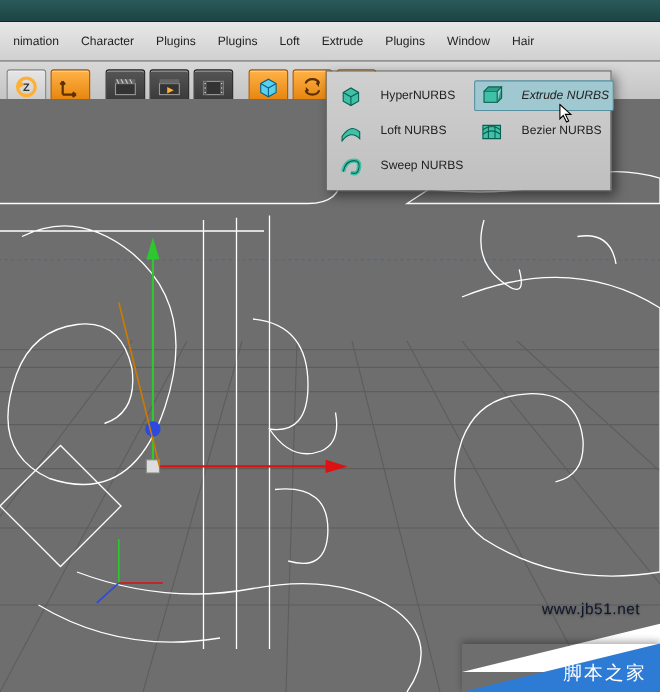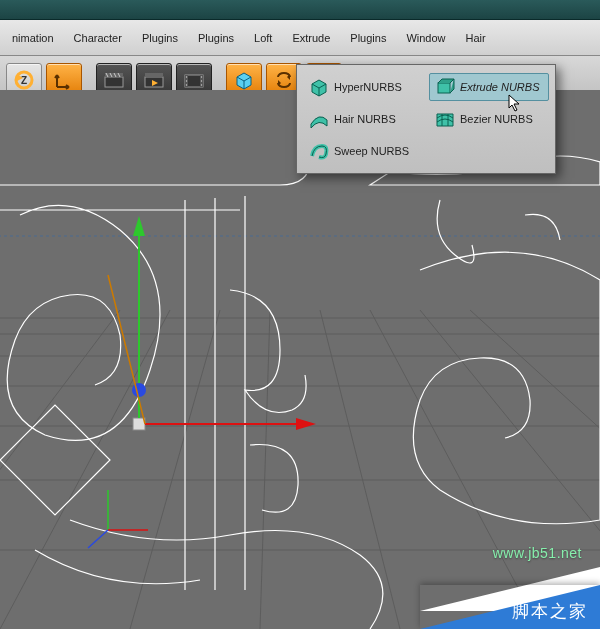--- a/index.html
+++ b/index.html
@@ -15,28 +15,28 @@
   .tool-btn { width: 36px; height: 36px; border: 1px solid #888; border-radius: 3px; background: linear-gradient(#e6e6e6,#c6c6c6); display: flex; align-items: center; justify-content: center; cursor: pointer; position: relative; box-shadow: inset 0 1px 0 rgba(255,255,255,.6); }
   .tool-btn.orange { background: linear-gradient(#ffb347,#e07800); border-color: #a85500; }
   .tool-btn.dark { background: linear-gradient(#555,#333); border-color: #222; }
   .tool-btn .corner { position: absolute; right: 2px; bottom: 2px; width: 0; height: 0; border-left: 5px solid transparent; border-bottom: 5px solid #222; opacity: .6; }
   .sep { width: 6px; }
 
   .viewport { position: absolute; left: 0; right: 0; top: 90px; bottom: 0; background: #6e6e6e; overflow: hidden; }
   .world-svg { width: 100%; height: 100%; display: block; }
 
   .dropdown { position: absolute; left: 296px; top: 64px; width: 260px; background: linear-gradient(#d0d0d0,#bfbfbf); border: 1px solid #666; box-shadow: 4px 4px 10px rgba(0,0,0,.5); padding: 8px 6px; display: grid; grid-template-columns: 1fr 1fr; gap: 4px 6px; color: #222; z-index: 100; }
-  .dd-item { display: flex; align-items: center; gap: 3px; padding: 2px 4px; border-radius: 2px; cursor: default; }
+  .dd-item { display: flex; align-items: center; gap: 15px; padding: 2px 4px; border-radius: 2px; cursor: default; }
   .dd-item.hi { background: #a0c8d0; border: 1px solid #5590a0; padding: 1px 3px; font-style: italic; }
   .dd-icon { width: 24px; height: 24px; display: flex; align-items: center; justify-content: center; }
   .dd-label { font-size: 11px; white-space: nowrap; }
 
   .cursor-arrow { position: absolute; left: 508px; top: 94px; z-index: 200; pointer-events: none; }
 
-  .watermark-url { position: absolute; right: 18px; bottom: 68px; color: #86efac; font-size: 14px; letter-spacing: .5px; text-shadow: 0 1px 2px rgba(0,0,0,.4); pointer-events: none; }
+  .watermark-url { position: absolute; right: 18px; bottom: 68px; color: #0f172a; font-size: 14px; letter-spacing: .5px; text-shadow: 0 1px 2px rgba(0,0,0,.4); pointer-events: none; }
   .watermark-ribbon { position: absolute; right: 0; bottom: 0; width: 200px; height: 60px; pointer-events: none; }
   .ribbon-tri-white { position: absolute; right: 0; bottom: 18px; width: 0; height: 0; border-right: 180px solid #fff; border-top: 44px solid transparent; }
   .ribbon-tri-blue { position: absolute; right: 0; bottom: 0; width: 0; height: 0; border-right: 180px solid #2e7bd6; border-top: 44px solid transparent; box-shadow: 0 -2px 6px rgba(0,0,0,.3); }
   .ribbon-text { position: absolute; right: 12px; bottom: 6px; color: #fff; font-size: 17px; font-family: Liberation Sans, sans-serif; letter-spacing: 2px; }
 </style>
 </head>
 <body>
 
 <div class="titlebar"></div>
 
@@ -195,21 +195,21 @@
       </span>
     <span class="dd-label">Extrude NURBS</span>
   </div>
 
   <div class="dd-item">
     <span class="dd-icon">
         <svg width="22" height="22">
           <path d="M3 16 Q11 4 19 12 L19 18 Q11 10 3 20 Z" fill="#3fc1a8" stroke="#0a6050"></path>
         </svg>
       </span>
-    <span class="dd-label">Hair NURBS</span>
+    <span class="dd-label">Loft NURBS</span>
   </div>
 
   <div class="dd-item">
     <span class="dd-icon">
         <svg width="22" height="22">
           <path d="M3 6 L19 6 L19 18 L3 18 Z" fill="#3fc1a8" stroke="#0a6050"></path>
           <path d="M3 10 Q11 4 19 10 M3 14 Q11 8 19 14 M8 6 L8 18 M14 6 L14 18" stroke="#0a6050" fill="none"></path>
         </svg>
       </span>
     <span class="dd-label">Bezier NURBS</span>

